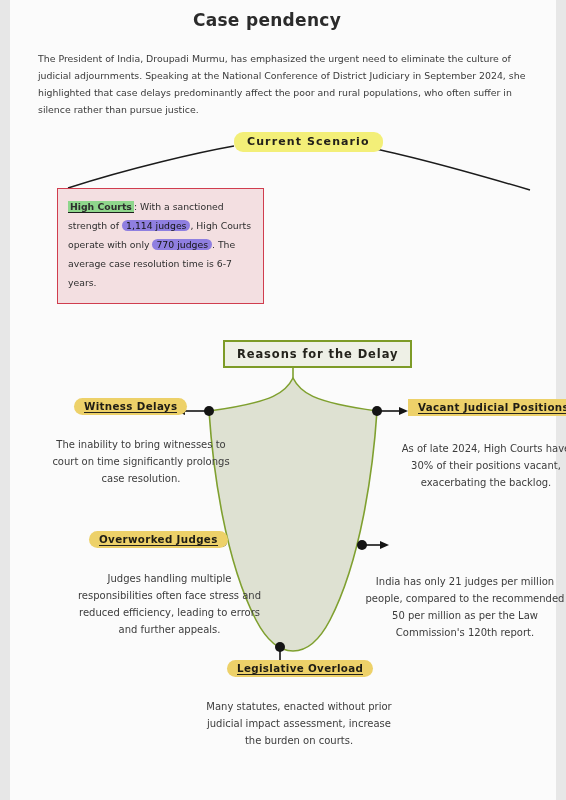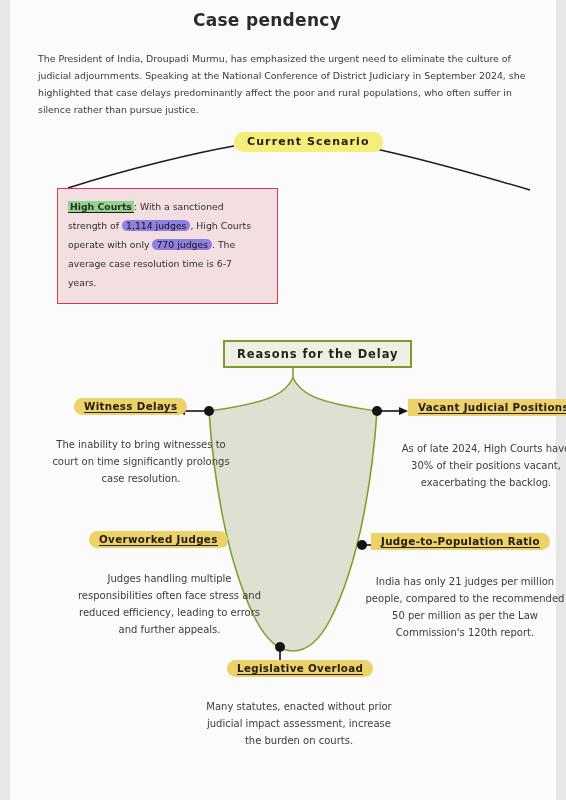--- a/index.html
+++ b/index.html
@@ -38,21 +38,21 @@
     background:#eef0e6;border:2px solid #7d9b27;
     padding:5px 12px 5px 12px;
     font-size:11.5px;font-weight:bold;color:#24231c;letter-spacing:.9px;
     white-space:nowrap;
   }
 
   
   .card{
     position:absolute;background:#f3dfe1;border:1.4px solid #d03d4e;
     font-size:9.3px;line-height:19px;color:#2e2e2e;
-    padding:8px 24px 8px 10px;
+    padding:8px 10px 8px 10px;
   }
   .card-hc{left:47px;top:188px;width:185px;height:98px;}
   .card-sc{left:358px;top:190px;width:178px;height:92px;}
   .hl-green{background:#8fd68c;border-bottom:1.6px solid #1d1d1d;font-weight:bold;padding:0 2px;}
   .hl-purple{background:#8f7fe0;border-radius:7px;padding:0 4px;color:#141414;}
 
   
   .pill{
     position:absolute;white-space:nowrap;
     background:#edd169;color:#1e1c14;
@@ -137,19 +137,18 @@
 
   <div class="pill pill-left p-witness"><span>Witness Delays</span></div>
   <div class="desc d-witness">The inability to bring witnesses to court on time significantly prolongs case resolution.</div>
 
   <div class="pill pill-right p-vacant"><span>Vacant Judicial Positions</span></div>
   <div class="desc d-vacant">As of late 2024, High Courts have 30% of their positions vacant, exacerbating the backlog.</div>
 
   <div class="pill pill-left p-overworked"><span>Overworked Judges</span></div>
   <div class="desc d-overworked">Judges handling multiple responsibilities often face stress and reduced efficiency, leading to errors and further appeals.</div>
 
-  <div class="pill pill-right p-ratio"><span>Judge-to-Population Ratio</span></div>
   <div class="desc d-ratio">India has only 21 judges per million people, compared to the recommended 50 per million as per the Law Commission's 120th report.</div>
 
   <div class="pill pill-bottom p-legis"><span>Legislative Overload</span></div>
   <div class="desc d-legis">Many statutes, enacted without prior judicial impact assessment, increase the burden on courts.</div>
 
 </div>
 
 </body></html>

